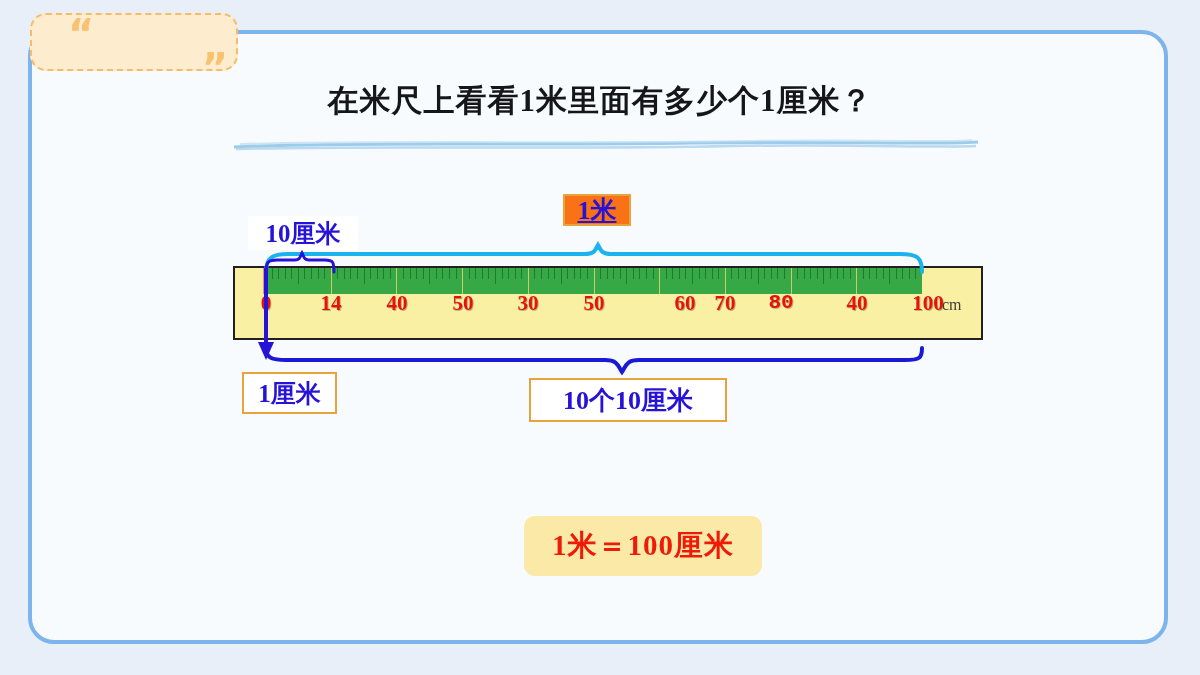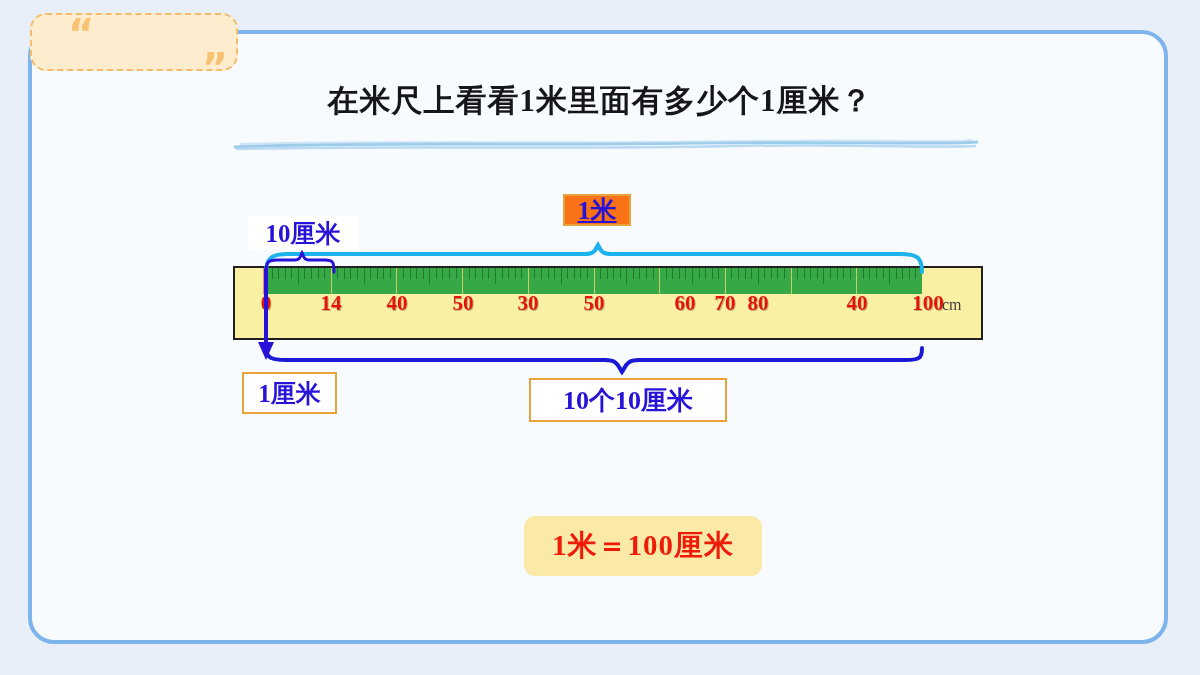--- a/index.html
+++ b/index.html
@@ -261,21 +261,21 @@
   <div class="zero-mark"></div>
 
   <span class="num" style="left:266px;">0</span>
   <span class="num" style="left:331px;">14</span>
   <span class="num" style="left:397px;">40</span>
   <span class="num" style="left:463px;">50</span>
   <span class="num" style="left:528px;">30</span>
   <span class="num" style="left:594px;">50</span>
   <span class="num" style="left:660px;margin-left:25px;">60</span>
   <span class="num" style="left:725px;">70</span>
-  <span class="num" style="left:758px;">80</span>
+  <span class="num" style="left:781px;font-family:Liberation Mono, monospace;">80</span>
   <span class="num" style="left:857px;">40</span>
   <span class="num" style="left:928px;">100</span>
   <span id="cm-unit">cm</span>
 </div>
 
 <svg class="overlay">
 
   <path d="M266,272 C266,258 272,254 288,254 L585,254 C595,254 595,250 598,245
            C601,250 601,254 611,254 L900,254 C918,254 922,258 922,272" stroke="#1bb2ee" stroke-width="4" fill="none" stroke-linecap="round"></path>
 

